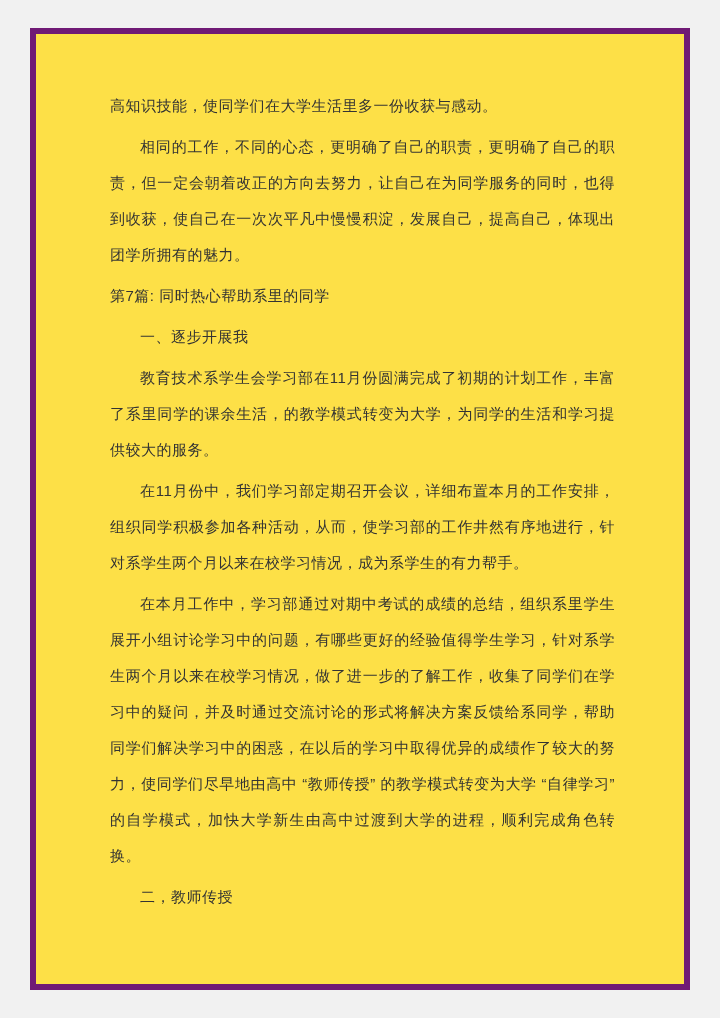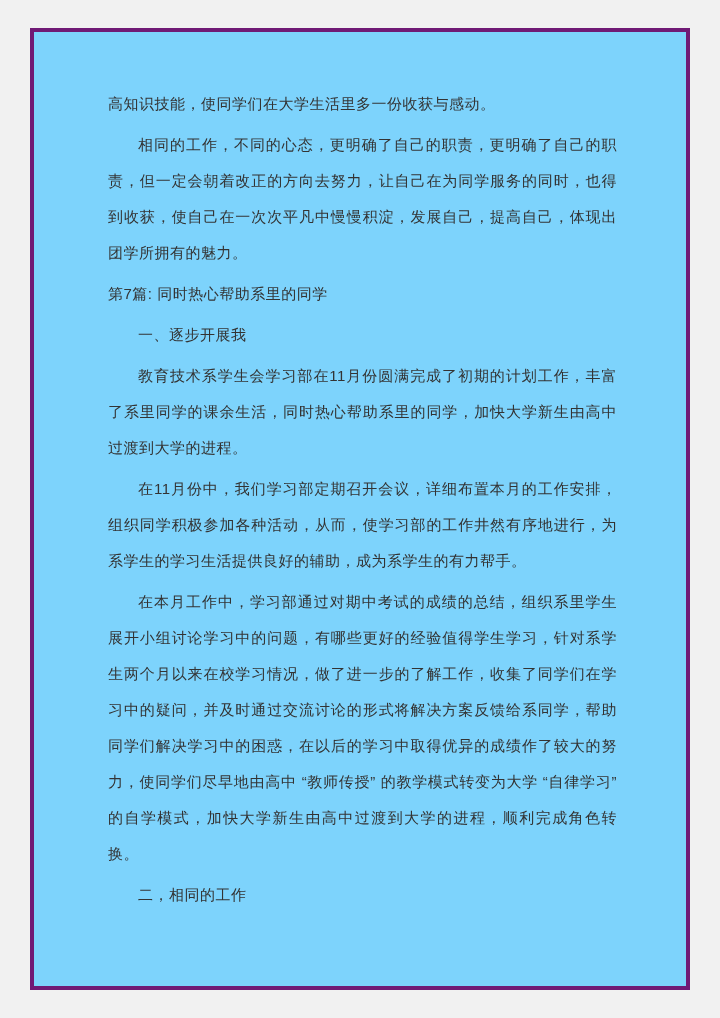--- a/index.html
+++ b/index.html
@@ -14,22 +14,22 @@
     background: #f1f1f1;
     overflow: hidden;
     font-family: "Liberation Sans", "DejaVu Sans", sans-serif;
   }
   .page {
     position: absolute;
     left: 30px;
     top: 28px;
     width: 660px;
     height: 962px;
-    background: #7dd3fc;
-    border: 4px solid #701a75;
+    background: #fde047;
+    border: 6px solid #701a75;
     box-sizing: border-box;
     padding: 54px 69px 40px 74px;
   }
   .page p {
     margin: 0 0 5px 0;
     font-size: 15px;
     line-height: 36px;
     letter-spacing: 0.5px;
     color: #333333;
     text-align: justify;
@@ -41,18 +41,18 @@
 </style>
 </head>
 <body>
 
 <div class="canvas">
   <div class="page">
     <p>高知识技能，使同学们在大学生活里多一份收获与感动。</p>
     <p class="indent">相同的工作，不同的心态，更明确了自己的职责，更明确了自己的职责，但一定会朝着改正的方向去努力，让自己在为同学服务的同时，也得到收获，使自己在一次次平凡中慢慢积淀，发展自己，提高自己，体现出团学所拥有的魅力。</p>
     <p>第7篇: 同时热心帮助系里的同学</p>
     <p class="indent">一、逐步开展我</p>
-    <p class="indent">教育技术系学生会学习部在11月份圆满完成了初期的计划工作，丰富了系里同学的课余生活，同时热心帮助系里的同学，加快大学新生由高中过渡到大学的进程。</p>
-    <p class="indent">在11月份中，我们学习部定期召开会议，详细布置本月的工作安排，组织同学积极参加各种活动，从而，使学习部的工作井然有序地进行，为系学生的学习生活提供良好的辅助，成为系学生的有力帮手。</p>
+    <p class="indent">教育技术系学生会学习部在11月份圆满完成了初期的计划工作，丰富了系里同学的课余生活，的教学模式转变为大学，为同学的生活和学习提供较大的服务。</p>
+    <p class="indent">在11月份中，我们学习部定期召开会议，详细布置本月的工作安排，组织同学积极参加各种活动，从而，使学习部的工作井然有序地进行，针对系学生两个月以来在校学习情况，成为系学生的有力帮手。</p>
     <p class="indent">在本月工作中，学习部通过对期中考试的成绩的总结，组织系里学生展开小组讨论学习中的问题，有哪些更好的经验值得学生学习，针对系学生两个月以来在校学习情况，做了进一步的了解工作，收集了同学们在学习中的疑问，并及时通过交流讨论的形式将解决方案反馈给系同学，帮助同学们解决学习中的困惑，在以后的学习中取得优异的成绩作了较大的努力，使同学们尽早地由高中 “教师传授” 的教学模式转变为大学 “自律学习” 的自学模式，加快大学新生由高中过渡到大学的进程，顺利完成角色转换。</p>
-    <p class="indent">二，相同的工作</p>
+    <p class="indent">二，教师传授</p>
   </div>
 </div>
 
 </body></html>

